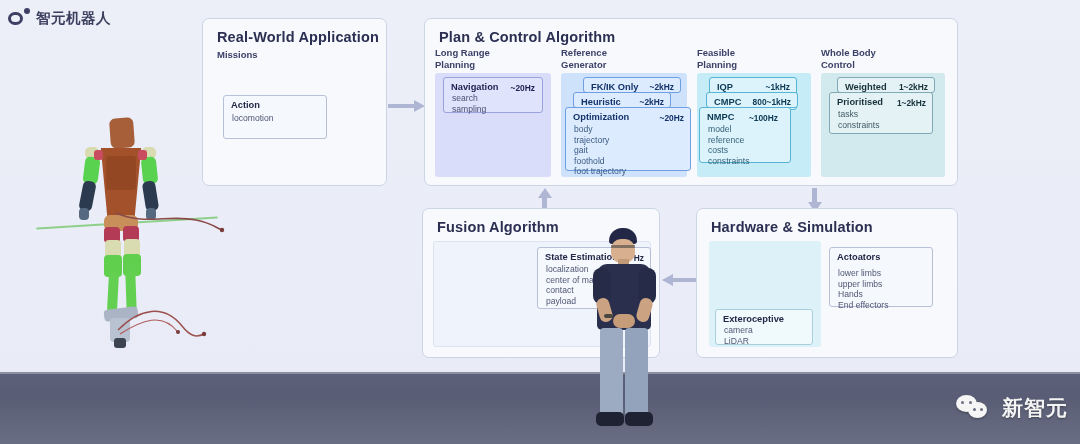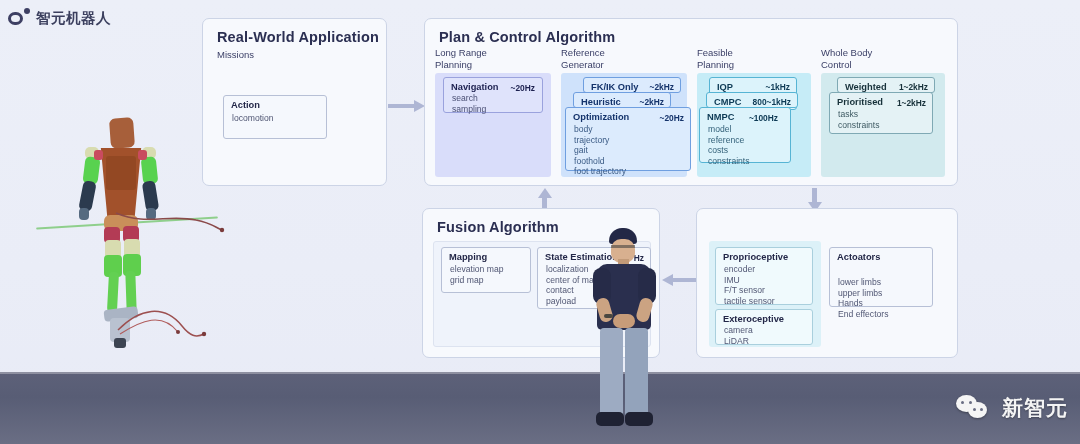--- a/index.html
+++ b/index.html
@@ -52,21 +52,21 @@
     background: #f7f9fd;
     border: 1px solid #ccd4e6;
     border-radius: 7px;
   }
   .panel > .ptitle {
     position: absolute; left: 14px; top: 10px;
     font-size: 14.5px; font-weight: 700; color: #2b2f52;
     letter-spacing: .15px; white-space: nowrap;
   }
   .sublabel {
-    position: absolute; font-size: 9.5px; font-weight: 400;
+    position: absolute; font-size: 9.5px; font-weight: 700;
     color: #3c4168; line-height: 11.5px; white-space: pre-line;
   }
 
   
   .coltint { position: absolute; border-radius: 3px; }
 
   
   .card {
     position: absolute; border-radius: 3px;
     border: 1px solid #8e9ad0; background: #e4e7fb;
@@ -266,29 +266,20 @@
 
   <div class="arrow" style="left:808px; top:188px; width:14px; height:24px;">
     <div class="shaft" style="left:4px; top:0; width:5px; height:16px;"></div>
     <div class="head" style="left:0; top:14px;
          border-left:7px solid transparent; border-right:7px solid transparent; border-top:10px solid #aeb6d4;"></div>
   </div>
 
   <div class="panel" style="left:422px; top:208px; width:238px; height:150px;">
     <div class="ptitle">Fusion Algorithm</div>
     <div class="coltint" style="left:10px; top:32px; width:218px; height:106px; background:#eff3fb; border:1px solid #dde3f0;"></div>
-    <div class="card c-grey" style="left:18px; top:38px; width:90px; height:46px;">
-      <div class="hdr">
-        <span class="name">Mapping</span>
-      </div>
-      <ul style="top:16px;">
-        <li>elevation map</li>
-        <li>grid map</li>
-      </ul>
-    </div>
     <div class="card c-grey" style="left:114px; top:38px; width:114px; height:62px;">
       <div class="hdr">
         <span class="name">State Estimation</span>
       </div>
       <span class="freq" style="right:6px; top:5px;">Hz</span>
       <ul style="top:16px;">
         <li>localization</li>
         <li>center of mass</li>
         <li>contact</li>
         <li>payload</li>
@@ -296,46 +287,36 @@
     </div>
   </div>
 
   <div class="arrow" style="left:662px; top:274px; width:38px; height:12px;">
     <div class="shaft" style="left:11px; top:4px; width:27px; height:4px;"></div>
     <div class="head" style="left:0; top:0;
          border-top:6px solid transparent; border-bottom:6px solid transparent; border-right:11px solid #aeb6d4;"></div>
   </div>
 
   <div class="panel" style="left:696px; top:208px; width:262px; height:150px;">
+    <div class="ptitle">Hardware &amp; Simulation</div>
     <div class="coltint tint-cyan" style="left:12px; top:32px; width:112px; height:106px; background:#dcf1f8;"></div>
-    <div class="card c-grey" style="left:18px; top:38px; width:98px; height:58px; background:#f0fafd; border-color:#a9cfdd;">
-      <div class="hdr">
-        <span class="name">Proprioceptive</span>
-      </div>
-      <ul style="top:16px;">
-        <li>encoder</li>
-        <li>IMU</li>
-        <li>F/T sensor</li>
-        <li>tactile sensor</li>
-      </ul>
-    </div>
     <div class="card c-grey" style="left:18px; top:100px; width:98px; height:36px; background:#f0fafd; border-color:#a9cfdd;">
       <div class="hdr">
         <span class="name">Exteroceptive</span>
       </div>
       <ul style="top:15px;">
         <li>camera</li>
         <li>LiDAR</li>
       </ul>
     </div>
     <div class="card c-grey" style="left:132px; top:38px; width:104px; height:60px;">
       <div class="hdr">
         <span class="name">Actoators</span>
       </div>
-      <ul style="top:29px;">
+      <ul style="top:20px;">
         <li>lower limbs</li>
         <li>upper limbs</li>
         <li>Hands</li>
         <li>End effectors</li>
       </ul>
     </div>
   </div>
 </div>
 
 <div id="robot">

